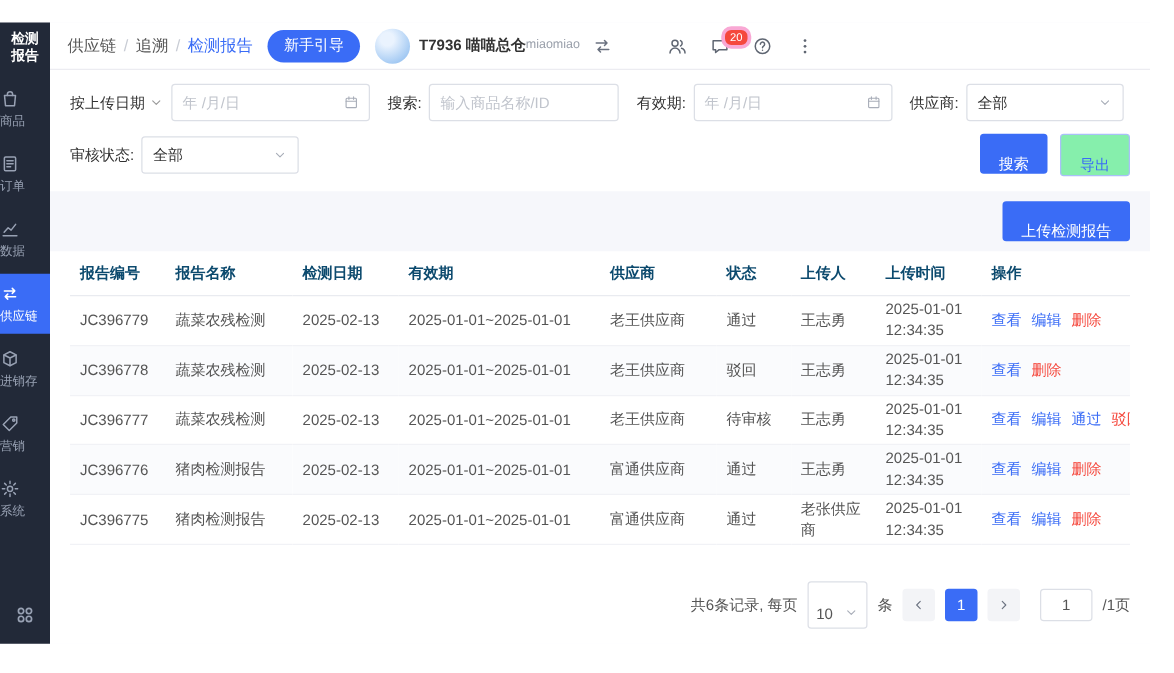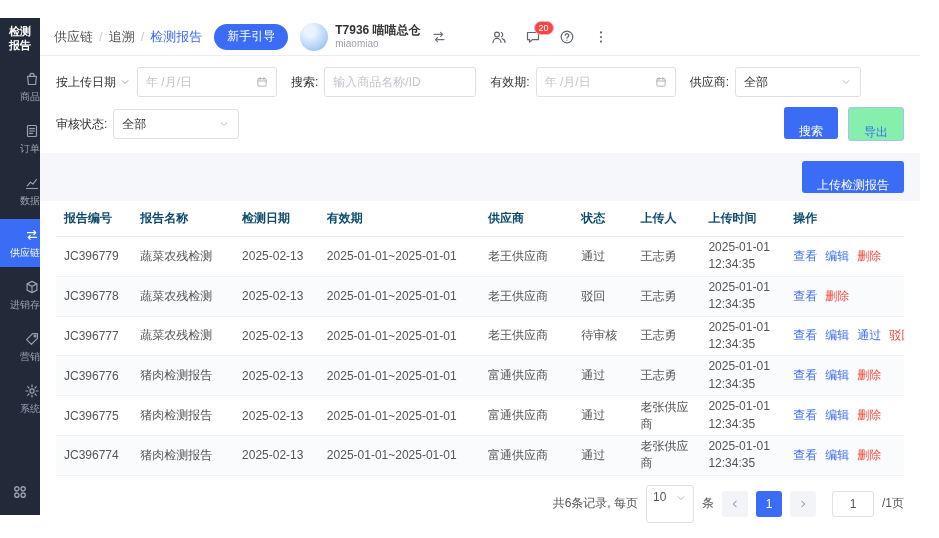--- a/index.html
+++ b/index.html
@@ -3,59 +3,59 @@
 <meta charset="utf-8">
 <style>
 *{box-sizing:border-box;margin:0;padding:0}
 html,body{width:939px;height:538px}
 body{background:#fff;font-family:"Liberation Sans","DejaVu Sans",sans-serif;position:relative;overflow:hidden;font-size:12px;color:#333}
 .app{position:absolute;top:18px;left:0;width:920px;height:497px;display:flex;background:var(--page-bg,#f6f7fb)}
 
 .sidebar{width:40px;background:var(--sidebar-bg,#222938);color:#98a1b3;display:flex;flex-direction:column;align-items:center;flex-shrink:0}
 .logo{color:#fff;font-size:11px;font-weight:bold;width:26px;line-height:1.25;text-align:center;margin:7px auto 10px;cursor:pointer}
 .side-nav{width:100%}
-.side-item{display:flex;flex-direction:column;align-items:flex-end;gap:3px;padding:8px 0 7px;margin-bottom:4px;font-size:10px;cursor:pointer}
+.side-item{display:flex;flex-direction:column;align-items:flex-start;gap:3px;padding:8px 0 7px;margin-bottom:4px;font-size:10px;cursor:pointer}
 .side-item.active{background:var(--accent,#3a6cf6);color:#fff}
 .side-ico svg{width:16px;height:16px;display:block}
 .side-bottom{margin-top:auto;margin-bottom:14px;cursor:pointer;color:#98a1b3}
 .side-bottom svg{width:18px;height:18px;display:block}
 
 .main{flex:1;display:flex;flex-direction:column;min-width:0}
 .topbar{height:38px;background:#fff;border-bottom:1px solid #ececf1;display:flex;align-items:center;padding:0 14px;flex-shrink:0}
 .breadcrumb{font-size:13px;display:flex;align-items:center}
 .crumb{color:#555;cursor:pointer}
 .crumb.current{color:var(--accent,#3a6cf6)}
 .crumb-sep{color:#c8ccd4;margin:0 6px}
 .top-search{margin-left:auto;width:178px;height:28px;border:1px solid #e0e3e9;border-radius:3px;display:flex;align-items:center;padding:0 8px;background:#fff}
 .top-search input{border:none;outline:none;flex:1;font-size:12px;min-width:0;font-family:inherit}
 .top-search .ico{color:#9aa0ab}
 input::placeholder{color:#c0c4cc}
 .guide-btn{margin-left:12px;background:var(--accent,#3a6cf6);color:#fff;border:none;border-radius:14px;height:26px;padding:0 13px;font-size:12px;font-family:inherit;cursor:pointer;white-space:nowrap}
 .account{display:flex;align-items:center;gap:7px;margin-left:12px;cursor:pointer}
 .avatar{width:28px;height:28px;border-radius:50%;background:radial-gradient(circle at 35% 30%,#eaf3fe 20%,#a9cdf4 70%,#86b4ea);flex-shrink:0}
-.acc-text{display:flex;flex-direction:column;line-height:1.15}
+.acc-text{display:flex;flex-direction:row;line-height:1.15}
 .acc-name{font-size:12px;color:#333;font-weight:bold;white-space:nowrap}
 .acc-sub{font-size:10px;color:#9aa0ab}
 .swap{margin-left:10px;color:#6b7280;cursor:pointer}
 .top-icons{display:flex;align-items:center;gap:18px;margin-left:44px;color:#5f6672}
 .top-icons .ico{cursor:pointer;position:relative}
 .ico svg{width:16px;height:16px;display:block}
 .ico.sm svg{width:12px;height:12px}
-.badge{position:absolute;top:-8px;left:9px;background:var(--danger,#f5483d);color:#fff;font-size:9px;font-style:normal;border-radius:8px;padding:1px 4px;line-height:1.2;border:1px solid #f9a8d4}
+.badge{position:absolute;top:-8px;left:9px;background:var(--danger,#f5483d);color:#fff;font-size:9px;font-style:normal;border-radius:8px;padding:1px 4px;line-height:1.2;border:3px solid #f9a8d4}
 
 .filters{background:#fff;padding:11px 16px 12px;flex-shrink:0}
 .f-row{display:flex;align-items:center}
 .f-row + .f-row{margin-top:10px}
 .f-label{display:flex;align-items:center;gap:3px;color:#333;cursor:pointer;white-space:nowrap}
 .f-label .ico{color:#999}
 .f-lab{margin-left:14px;color:#333;white-space:nowrap}
 .f-lab.first{margin-left:0}
 .input-box{border:1px solid #dcdfe6;border-radius:3px;height:30px;background:#fff;display:flex;align-items:center;justify-content:space-between;padding:0 8px;margin-left:6px;cursor:pointer}
 .input-box .ico{color:#a8adb8}
-.input-box.date{width:140px}
+.input-box.date{width:159px}
 .input-box.search{width:152px;cursor:text}
 .input-box.search input{border:none;outline:none;width:100%;font-size:12px;font-family:inherit}
 .input-box.select{width:126px}
 .placeholder{color:#c0c4cc}
 .f-actions{margin-left:auto;display:flex;gap:10px}
 .btn{height:28px;padding:16px 15px;border-radius:3px;font-size:12px;font-family:inherit;cursor:pointer}
 .btn.primary{background:var(--accent,#3a6cf6);color:#fff;border:none}
 .btn.outline{background:#86efac;color:var(--accent,#3a6cf6);border:1px solid #a9c0f7}
 
 .band{padding:8px 16px;display:flex;justify-content:flex-end;flex-shrink:0}
@@ -67,21 +67,21 @@
 tbody td{padding:2px 8px;color:#555;border-bottom:1px solid #f1f2f6;height:39px;overflow:hidden}
 tbody tr:nth-child(even){background:#fafbfd}
 .time-cell{line-height:1.45}
 .actions-cell{white-space:nowrap}
 .lnk{color:var(--accent,#3a6cf6);margin-right:8px;cursor:pointer;text-decoration:none}
 .lnk.danger{color:var(--danger,#f5483d)}
 .lnk:last-child{margin-right:0}
 .tooltip{position:absolute;left:535px;top:56px;background:#fff;border:1px solid #e4e6eb;box-shadow:0 2px 10px rgba(0,0,0,.13);border-radius:3px;padding:6px 10px;font-size:12px;color:#444;white-space:nowrap;z-index:5}
 
 .pagination{margin-top:auto;display:flex;align-items:center;justify-content:flex-end;gap:8px;padding:9px 0 12px;color:#555;flex-shrink:0}
-.size-select{border:1px solid #dcdfe6;border-radius:3px;height:26px;width:48px;display:flex;align-items:flex-end;justify-content:space-between;padding:18px 6px;cursor:pointer;background:#fff}
+.size-select{border:1px solid #dcdfe6;border-radius:3px;height:26px;width:48px;display:flex;align-items:flex-start;justify-content:space-between;padding:18px 6px;cursor:pointer;background:#fff}
 .size-select .ico{color:#a8adb8}
 .pg-btn{width:26px;height:26px;border-radius:3px;background:#f3f4f7;color:#6b7280;display:flex;align-items:center;justify-content:center;cursor:pointer}
 .pg-btn svg{width:12px;height:12px}
 .pg-btn.cur{background:var(--accent,#3a6cf6);color:#fff;font-size:12px}
 .jump{width:42px;height:26px;border:1px solid #dcdfe6;border-radius:3px;text-align:center;font-size:12px;font-family:inherit;outline:none;margin-left:8px;color:#555;background:#fff}
 </style>
 </head>
 <body>
 
 <div class="app">
@@ -357,31 +357,20 @@
               <td>JC396775</td>
               <td>猪肉检测报告</td>
               <td>2025-02-13</td>
               <td>2025-01-01~2025-01-01</td>
               <td>富通供应商</td>
               <td>通过</td>
               <td>老张供应商</td>
               <td class="time-cell">2025-01-01 12:34:35</td>
               <td class="actions-cell"><a class="lnk">查看</a><a class="lnk">编辑</a><a class="lnk danger">删除</a></td>
             </tr>
-            <tr>
-              <td>JC396774</td>
-              <td>猪肉检测报告</td>
-              <td>2025-02-13</td>
-              <td>2025-01-01~2025-01-01</td>
-              <td>富通供应商</td>
-              <td>通过</td>
-              <td>老张供应商</td>
-              <td class="time-cell">2025-01-01 12:34:35</td>
-              <td class="actions-cell"><a class="lnk">查看</a><a class="lnk">编辑</a><a class="lnk danger">删除</a></td>
-            </tr>
           </tbody>
       </table>
 
 
       <div class="pagination">
         <span>共6条记录, 每页</span>
         <div class="size-select">
           <span>10</span>
           <span class="ico sm">
               <svg viewBox="0 0 16 16" fill="none" stroke="currentColor" stroke-width="1.2" stroke-linecap="round" stroke-linejoin="round">

